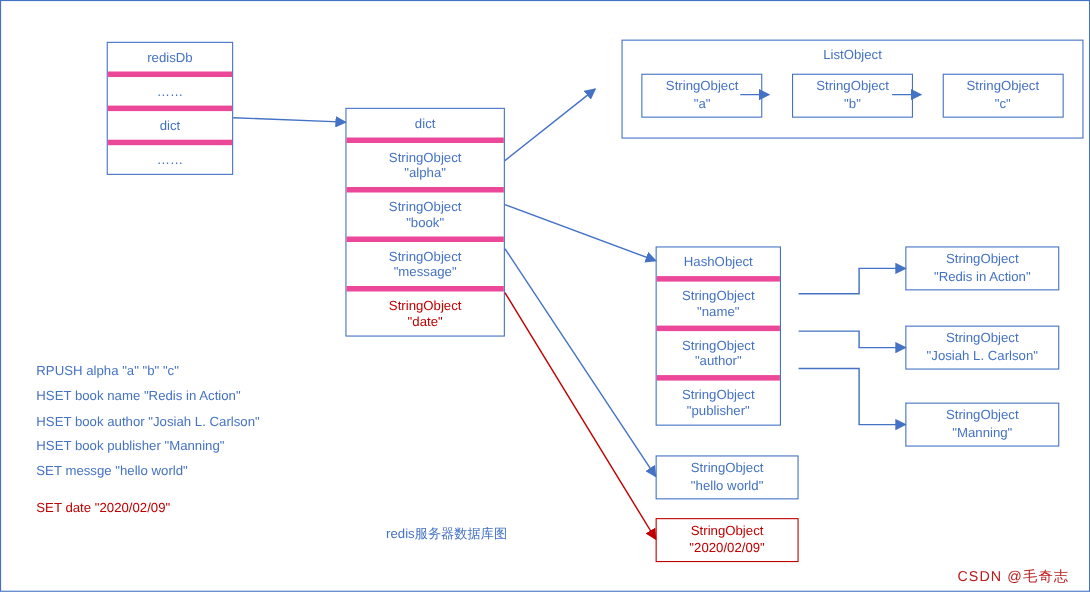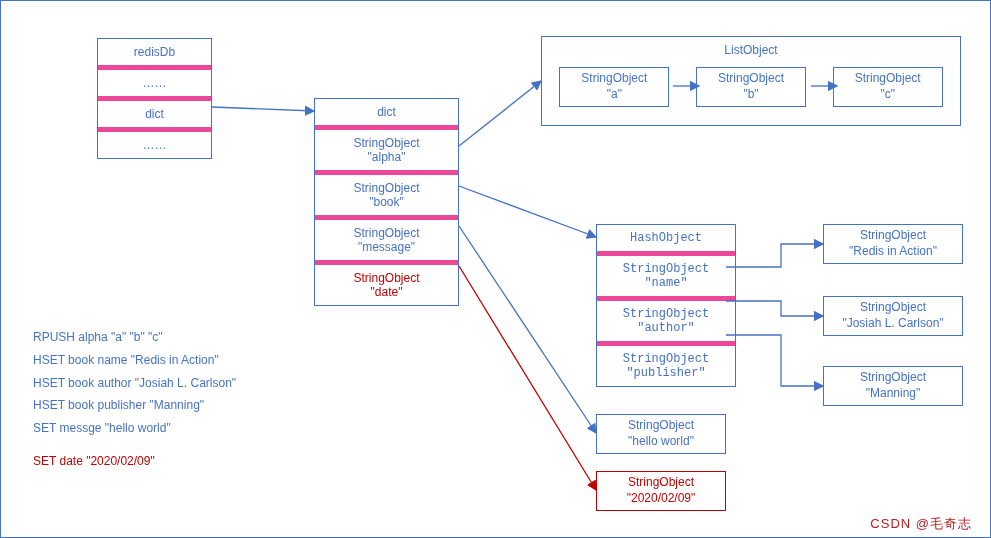--- a/index.html
+++ b/index.html
@@ -88,39 +88,39 @@
   <div class="row">
     <span>StringObject</span>
     <span>"message"</span>
   </div>
   <div class="row red">
     <span>StringObject</span>
     <span>"date"</span>
   </div>
 </div>
 
-<div class="box" style="left:540px; top:35px; width:420px; height:90px; display:block; padding:6px 4px 4px 4px;">
+<div class="box" style="left:564px; top:35px; width:420px; height:90px; display:block; padding:6px 4px 4px 4px;">
   <div style="text-align:center; margin-bottom:8px;">ListObject</div>
   <div style="display:flex; justify-content:space-around; align-items:center;">
     <div class="box" style="position:relative; width:110px; height:40px; left:auto; top:auto;">
       <span>StringObject</span>
       <span>"a"</span>
     </div>
     <div class="box" style="position:relative; width:110px; height:40px; left:auto; top:auto;">
       <span>StringObject</span>
       <span>"b"</span>
     </div>
     <div class="box" style="position:relative; width:110px; height:40px; left:auto; top:auto;">
       <span>StringObject</span>
       <span>"c"</span>
     </div>
   </div>
 </div>
 
-<div class="table" style="left:595px; top:223px; width:140px;font-family:Liberation Mono, monospace;">
+<div class="table" style="left:595px; top:223px; width:114px;">
   <div class="row">HashObject</div>
   <div class="row">
     <span>StringObject</span>
     <span>"name"</span>
   </div>
   <div class="row">
     <span>StringObject</span>
     <span>"author"</span>
   </div>
   <div class="row">
@@ -154,20 +154,21 @@
 <div class="cmds" style="left:32px; top:325px;">
   <div>RPUSH  alpha   "a"  "b"  "c"</div>
   <div>HSET book name   "Redis in Action"</div>
   <div>HSET book author  "Josiah L. Carlson"</div>
   <div>HSET book publisher   "Manning"</div>
   <div>SET messge  "hello world"</div>
   <div class="red" style="margin-top:10px;">SET date  "2020/02/09"</div>
 </div>
 
 <div class="caption" style="left:315px; top:475px; width:180px;">
+  <div>redis服务器数据库图</div>
 </div>
 
 <div class="watermark">CSDN @毛奇志</div>
 
 <svg class="arrows">
   <defs>
     <marker id="ah" markerWidth="8" markerHeight="8" refX="7" refY="4" orient="auto">
       <path d="M0,0 L8,4 L0,8 Z" fill="#4472C4"></path>
     </marker>
     <marker id="ahr" markerWidth="8" markerHeight="8" refX="7" refY="4" orient="auto">

